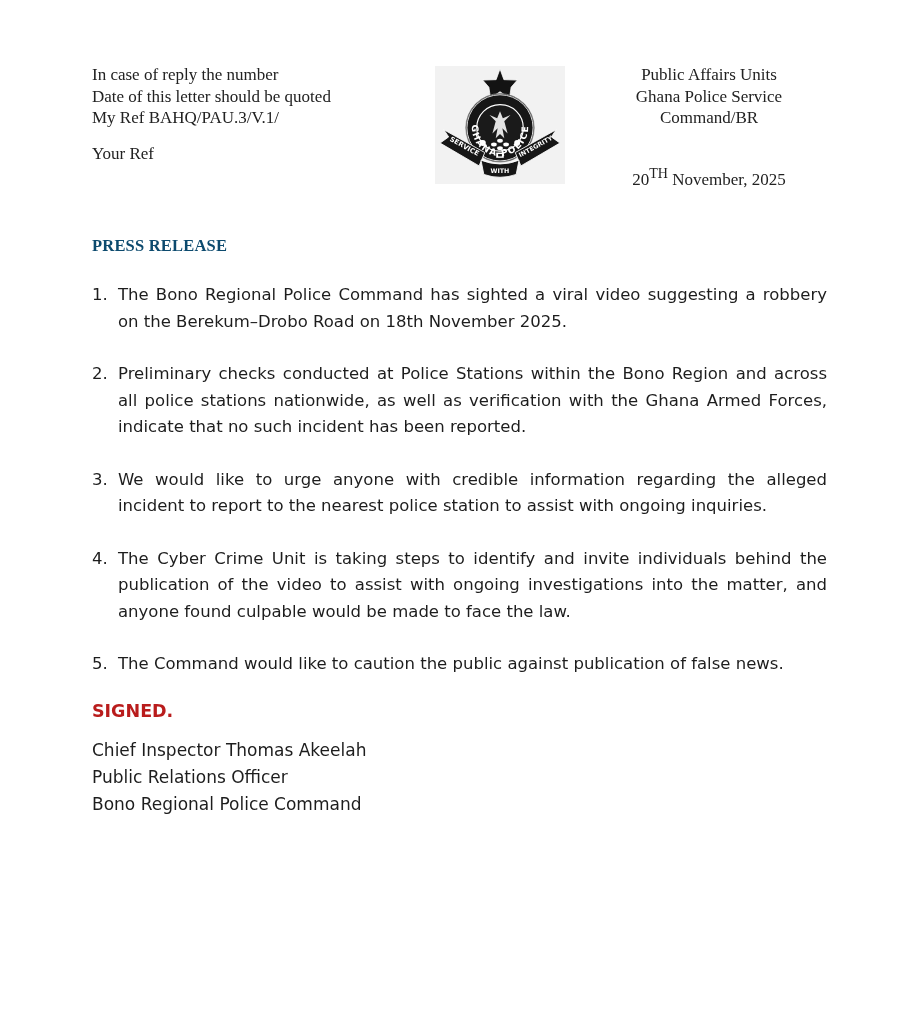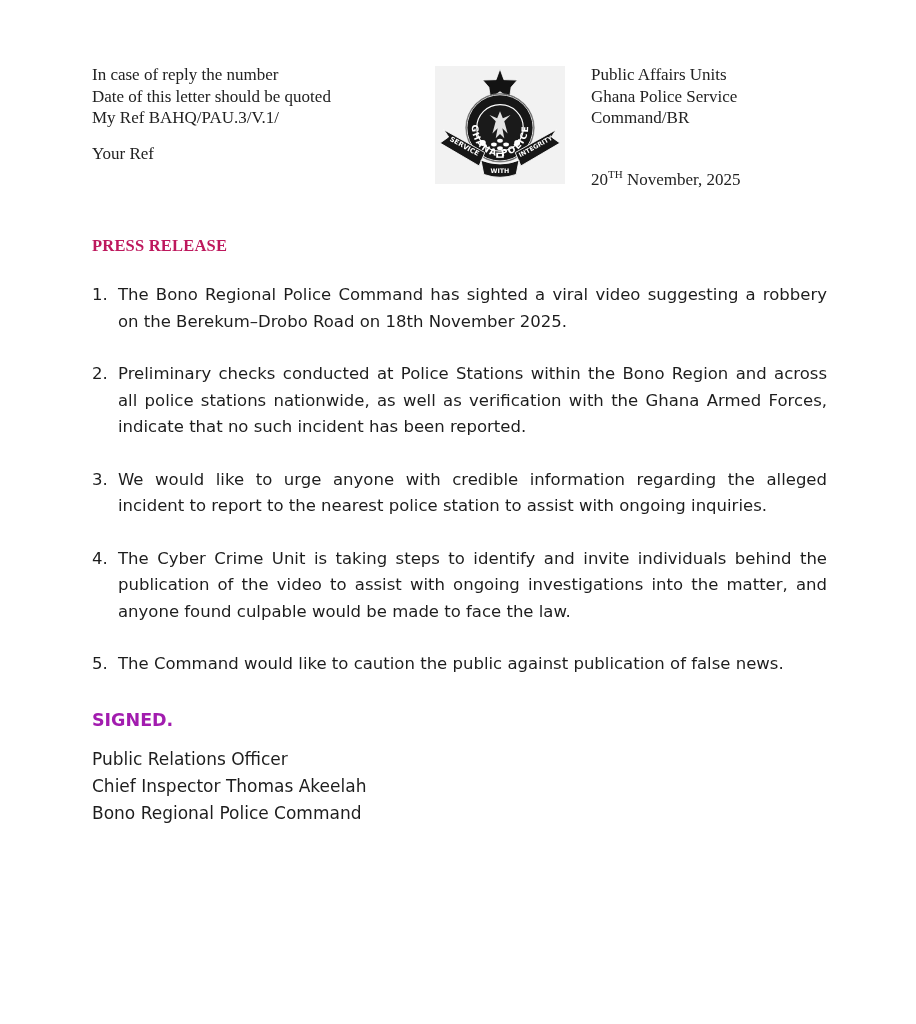--- a/index.html
+++ b/index.html
@@ -40,36 +40,37 @@
     display: flex; align-items: center; justify-content: center;
   }
   .crest-box svg { width: 128px; height: 116px; display: block; }
 
   .lh-right {
     width: 236px;
     font-family: "Liberation Serif", serif;
     font-size: 17px;
     line-height: 21.5px;
     color: #222;
+    text-align: center;
   }
   .lh-right .date-line { margin-top: 40px; }
   .lh-right sup {
-    font-size: 11px;
+    font-size: 14px;
     vertical-align: super;
     line-height: 0;
   }
 
   
   .pr-label {
     margin-top: 46px;
     font-family: "Liberation Serif", serif;
     font-weight: bold;
     font-size: 16.5px;
     letter-spacing: 0.2px;
-    color: #be185d;
+    color: #0c4a6e;
   }
 
   
   .title {
     margin-top: 17px;
     font-weight: bold;
     font-size: 20px;
     line-height: 29px;
     color: #111;
   }
@@ -91,24 +92,24 @@
     margin-top: 26px;
     font-size: 16.5px;
     line-height: 26.5px;
     color: #1d1d1d;
   }
   .item .num { width: 26px; flex: 0 0 auto; }
   .item .itxt { flex: 1; text-align: justify; }
 
   
   .signed {
-    margin-top: 32px;
+    margin-top: 23px;
     font-weight: bold;
     font-size: 17.5px;
-    color: #a21caf;
+    color: #b91c1c;
   }
   .sig-block {
     margin-top: 16px;
     font-size: 17px;
     line-height: 27px;
     color: #1d1d1d;
   }
 </style>
 </head>
 <body>
@@ -192,18 +193,18 @@
       <div class="itxt">The Cyber Crime Unit is taking steps to identify and invite individuals behind the publication of the video to assist with ongoing investigations into the matter, and anyone found culpable would be made to face the law.</div>
     </div>
     <div class="item">
       <span class="num">5.</span>
       <div class="itxt">The Command would like to caution the public against publication of false news.</div>
     </div>
   </div>
 
   <div class="signed">SIGNED.</div>
   <div class="sig-block">
+    <div>Chief Inspector Thomas Akeelah</div>
     <div>Public Relations Officer</div>
-    <div>Chief Inspector Thomas Akeelah</div>
     <div>Bono Regional Police Command</div>
   </div>
 
 </div>
 
 </body></html>

